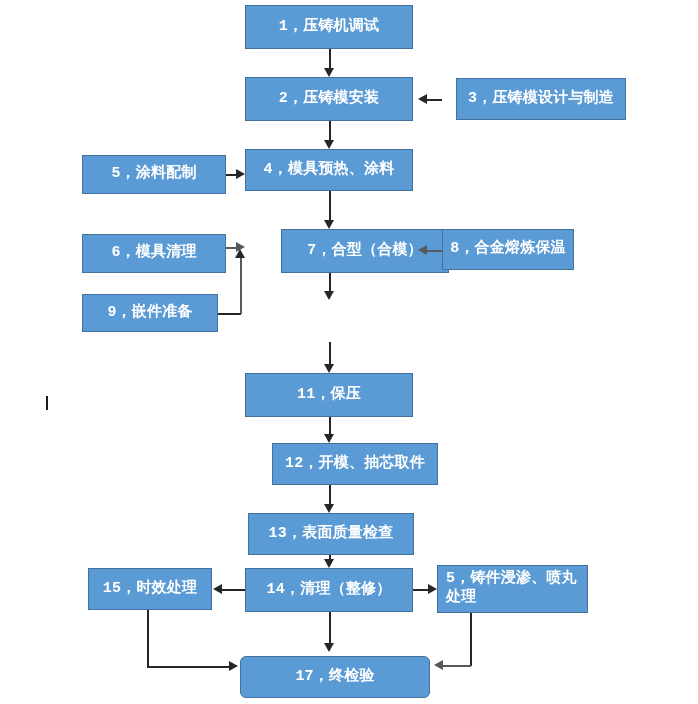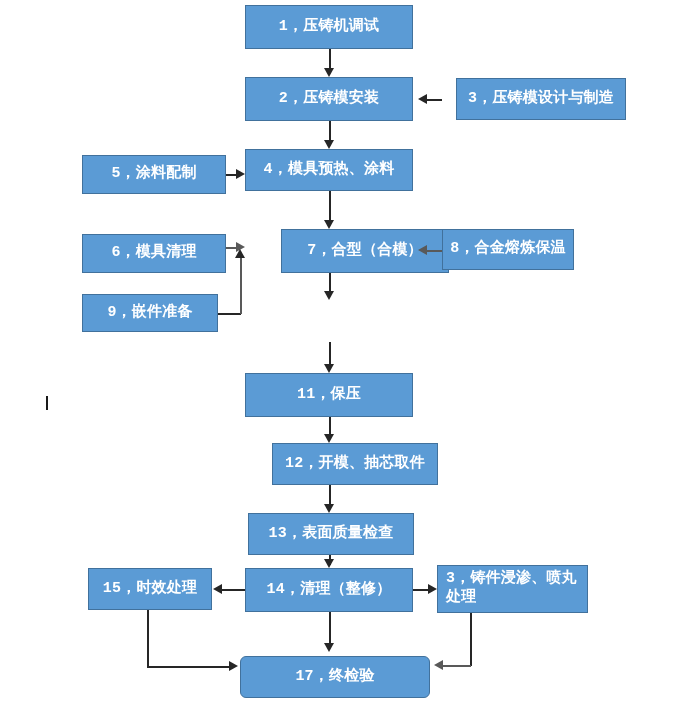--- a/index.html
+++ b/index.html
@@ -149,21 +149,21 @@
 
   <div class="node" style="left:245px; top:568px; width:168px; height:44px;">
     <span class="label">14，清理（整修）</span>
   </div>
 
   <div class="node" style="left:88px; top:568px; width:124px; height:42px;">
     <span class="label">15，时效处理</span>
   </div>
 
   <div class="node left-align" style="left:437px; top:565px; width:151px; height:48px;">
-    <span class="label">3，铸件浸渗、喷丸处理</span>
+    <span class="label">5，铸件浸渗、喷丸处理</span>
   </div>
 
   <div class="node" style="left:240px; top:656px; width:190px; height:42px;border-radius:6px;">
     <span class="label">17，终检验</span>
   </div>
 
   <div class="vline" style="left:329px; top:49px; height:19px;"></div>
   <div class="arrow down" style="left:324px; top:68px;"></div>
 
   <div class="hline" style="left:427px; top:99px; width:15px;"></div>

